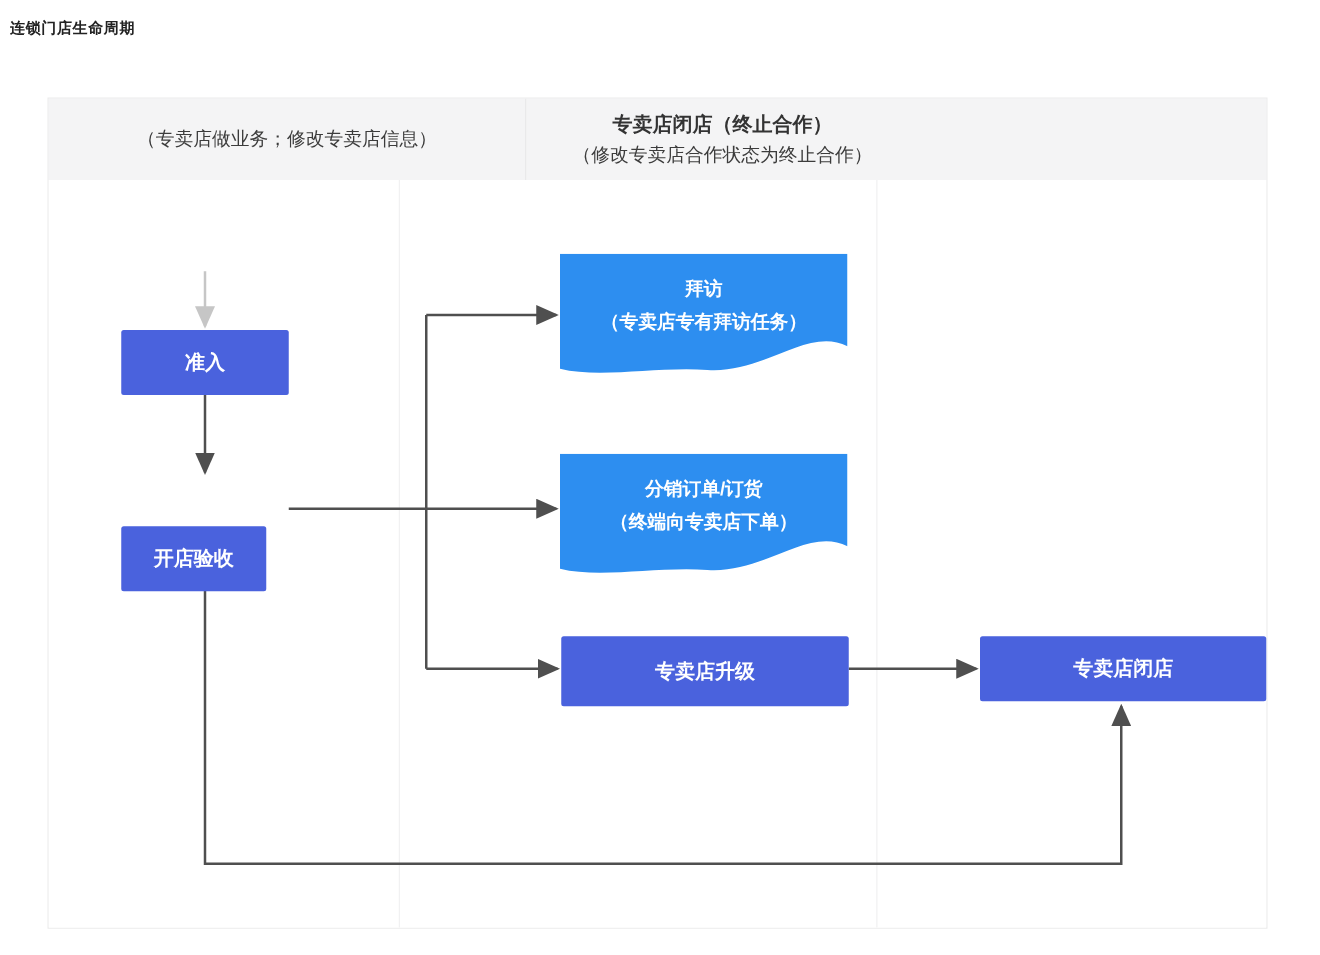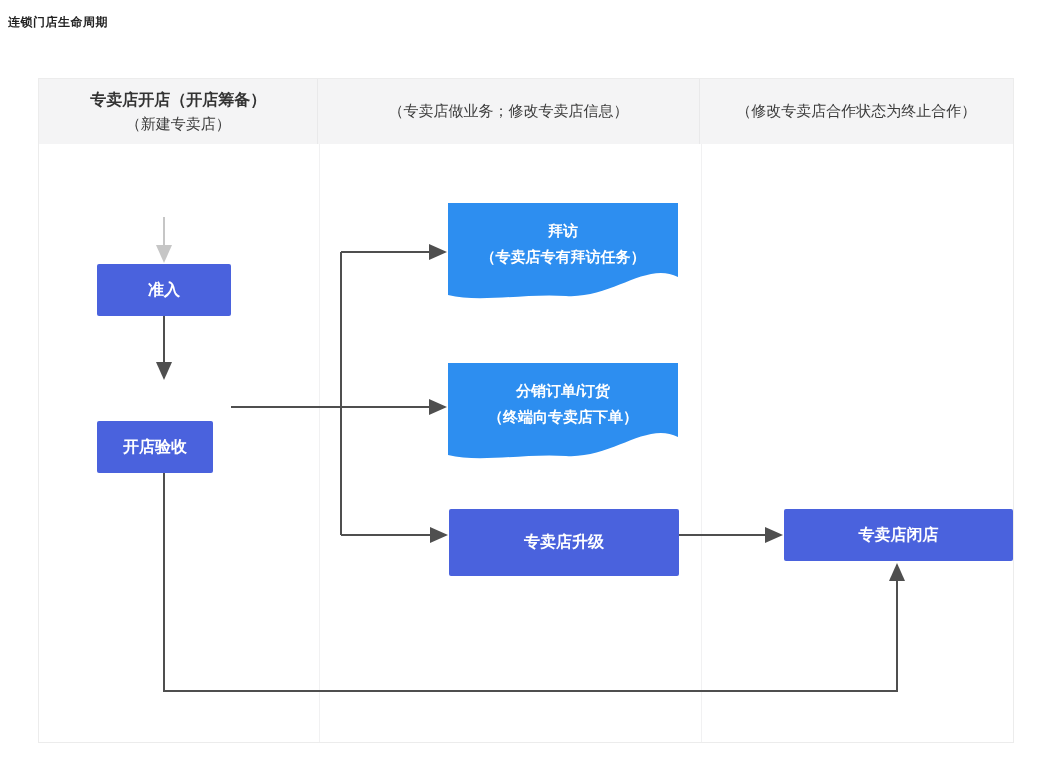--- a/index.html
+++ b/index.html
@@ -47,41 +47,38 @@
     display: flex; flex-direction: column; align-items: center; justify-content: center;
     gap: 7px; padding-bottom: 16px;
     color: #fff; font-weight: bold; font-size: 15px; text-align: center;
   }
 
   #n-start      { left: 58px;  top: 27px;  width: 134px; height: 46px; }
   #n-admission  { left: 58px;  top: 120px; width: 134px; height: 52px; }
   #n-acceptance { left: 58px;  top: 237px; width: 116px; height: 52px; margin-top: 40px; }
   #n-visit      { left: 409px; top: 59px;  width: 230px; height: 98px; padding-left: 12px; }
   #n-order      { left: 409px; top: 219px; width: 230px; height: 98px; text-decoration: underline; }
-  #n-upgrade    { left: 410px; top: 365px; width: 230px; height: 67px; }
+  #n-upgrade    { left: 410px; top: 365px; width: 230px; height: 56px; }
   #n-close      { left: 745px; top: 365px; width: 229px; height: 52px; }
 </style>
 </head>
 <body>
 
 <div class="page">
 
   <div class="page-title">连锁门店生命周期</div>
 
   <div class="board">
 
     <div class="board-header">
-      <div class="hcell hc-0">
-        <div class="h1">专卖店开店（开店筹备）</div>
-        <div class="h2">（新建专卖店）</div>
-      </div>
       <div class="hcell hc-1">
         <div class="h2">（专卖店做业务；修改专卖店信息）</div>
       </div>
       <div class="hcell hc-2">
+        <div class="h1">专卖店闭店（终止合作）</div>
         <div class="h2">（修改专卖店合作状态为终止合作）</div>
       </div>
     </div>
 
     <div class="board-body">
       <div class="col-divider cd-1"></div>
       <div class="col-divider cd-2"></div>
 
       <svg class="connectors" width="974" height="598" viewBox="0 0 974 598">
         <defs>

